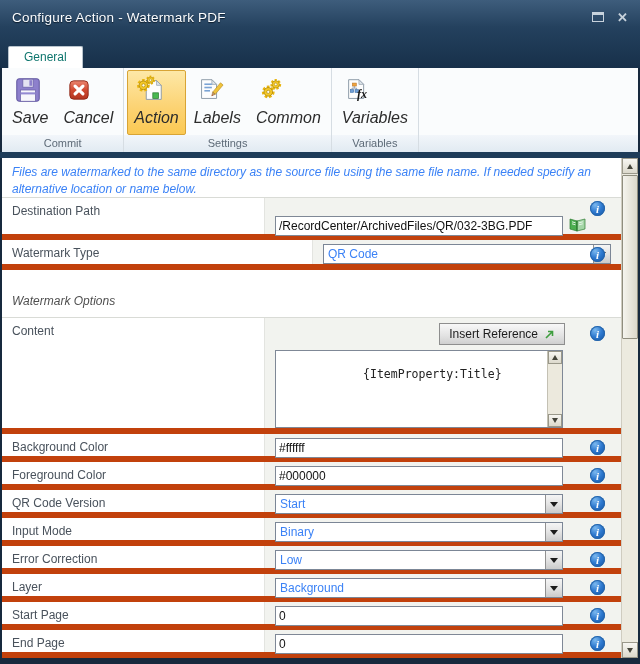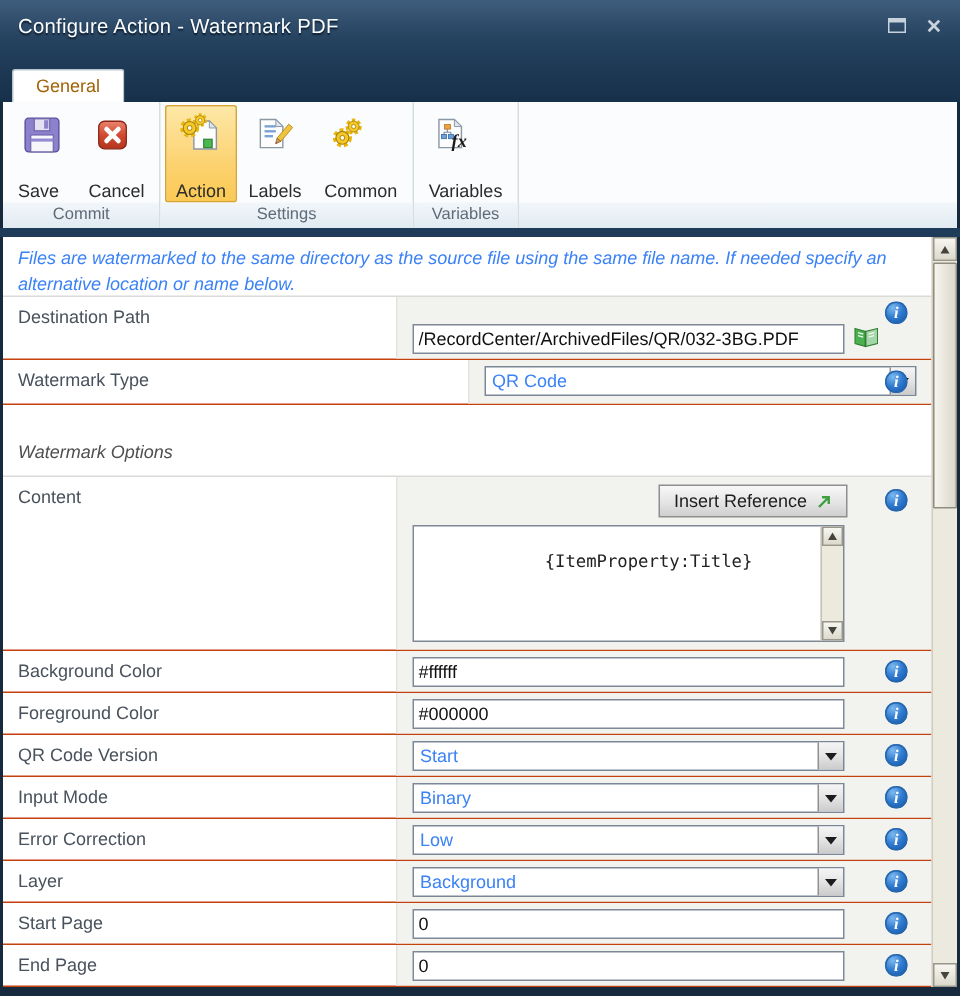--- a/index.html
+++ b/index.html
@@ -12,48 +12,48 @@
   .header { position:absolute; top:0; left:0; width:640px; height:68px;
             background:linear-gradient(180deg,#3e5d7c 0%,#24415e 40%,#17304a 100%); }
   .titlebar { position:absolute; top:0; left:0; right:0; height:34px;
               display:flex; align-items:center; padding:0 12px;gap:28px; }
   .title { color:#fbfdff; font-size:13.5px; letter-spacing:.2px; text-shadow:0 1px 1px #0c1c2c; }
   .controls { margin-left:auto; display:flex; gap:13px; align-items:center; }
   .maxbox { width:12px; height:10px; border:1px solid #c7d2dc; border-top:3px solid #c7d2dc;
             display:inline-block; cursor:pointer; }
   .closex { color:#c7d2dc; font-size:13px; font-weight:bold; line-height:1; cursor:pointer; }
   .tab { position:absolute; top:46px; left:8px; height:22px; padding:3px 15px 0 15px;
-         background:#fff; color:#a16207; font-size:12px; border-radius:2px 2px 0 0;
+         background:#fff; color:#0f766e; font-size:12px; border-radius:2px 2px 0 0;
          border:1px solid #b9c4cd; border-bottom:none; cursor:pointer; }
 
   
   .ribbon { position:absolute; top:68px; left:2px; width:636px; height:84px;
             background:#fafcfd; display:flex; }
   .rgroup { display:flex; flex-direction:column; border-right:1px solid #d6dde3; }
   .rgroup.filler { flex:1; border-right:none; }
   .btns { display:flex; align-items:stretch; height:67px; padding:2px 3px 0 3px; gap:1px; }
   .glabel { height:17px; font-size:11px; color:#5d6a77; text-align:center;
             background:linear-gradient(#f2f6fa,#e1eaf2); padding-top:2px; }
   .rbtn { display:flex; flex-direction:column; justify-content:flex-start;
           padding:3px 6px 0 6px; border:1px solid transparent; border-radius:2px; cursor:pointer; }
   .rbtn.active { background:linear-gradient(#fde8a7,#fcd271 60%,#fbc953);
                  border:1px solid #d8a435; }
   .ricon { width:32px; height:32px; display:flex; align-items:center; justify-content:center; }
-  .rlabel { font-size:12px; color:#2c2c2c; margin-top:14px; white-space:nowrap; }
+  .rlabel { font-size:16px; color:#2c2c2c; margin-top:3px; white-space:nowrap;font-style:italic; }
 
   
   .navline { position:absolute; top:152px; left:0; width:640px; height:6px; background:#1e3c59; }
   .form { position:absolute; top:158px; left:2px; width:636px; height:500px;
           background:#fff; display:flex; }
   .fcontent { width:619px; }
   .desc { height:40px; padding:6px 12px 0 10px; font-style:italic; color:#3b82f6;
           font-size:12px; line-height:1.4; border-bottom:1px solid #d9dbd6; }
   .section { height:48px; display:flex; align-items:flex-end; padding:0 0 9px 10px;
              font-style:italic; color:#4f4f4f; font-size:12px; border-bottom:1px solid #d9dbd6; }
-  .frow { display:flex; border-bottom:1px solid #c2410c; }
+  .frow { display:flex; border-bottom:6px solid #c2410c; }
   .frow.h42 { height:42px; } .frow.h30 { height:30px;gap:48px; }
   .frow.h116 { height:116px; } .frow.h28 { height:28px;justify-content:space-between; }
   .flabel { width:262px; padding:6px 0 0 10px; font-size:12px; color:#49525c; flex-shrink:0; }
   .ffield { flex:1; background:#f2f3ef; border-left:1px solid #e3e4e0;
             position:relative; }
   .ftext { position:absolute; left:10px; width:288px; height:20px; border:1px solid #7f8896;
            font-size:12px; padding:1px 3px; font-family:"Liberation Sans",sans-serif;
            color:#111; background:#fff; }
   .frow.h28 .ftext { top:4px; }
   .fsel { position:absolute; left:10px; width:288px; height:20px; border:1px solid #7b8696;

